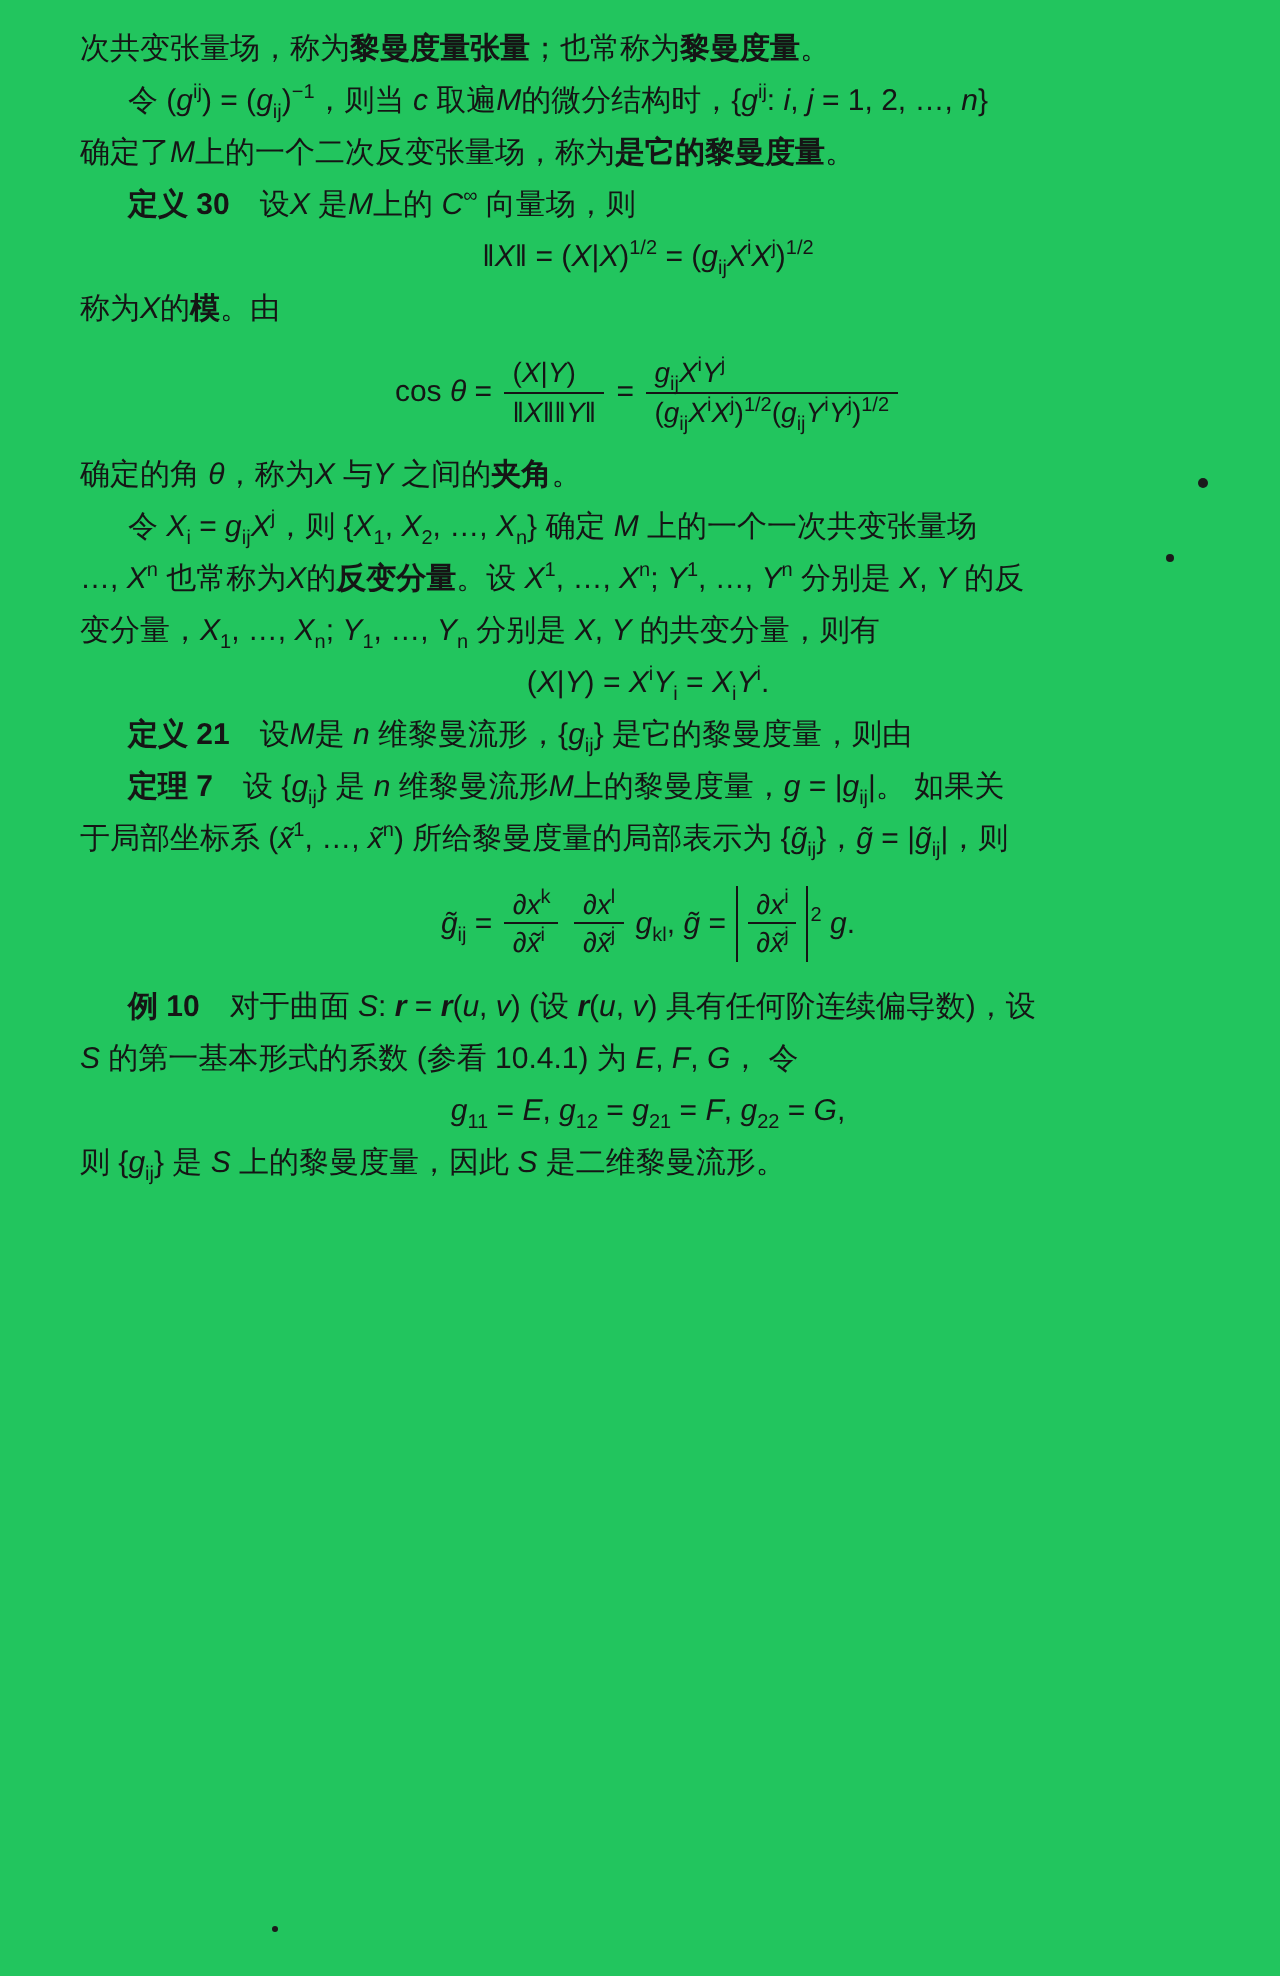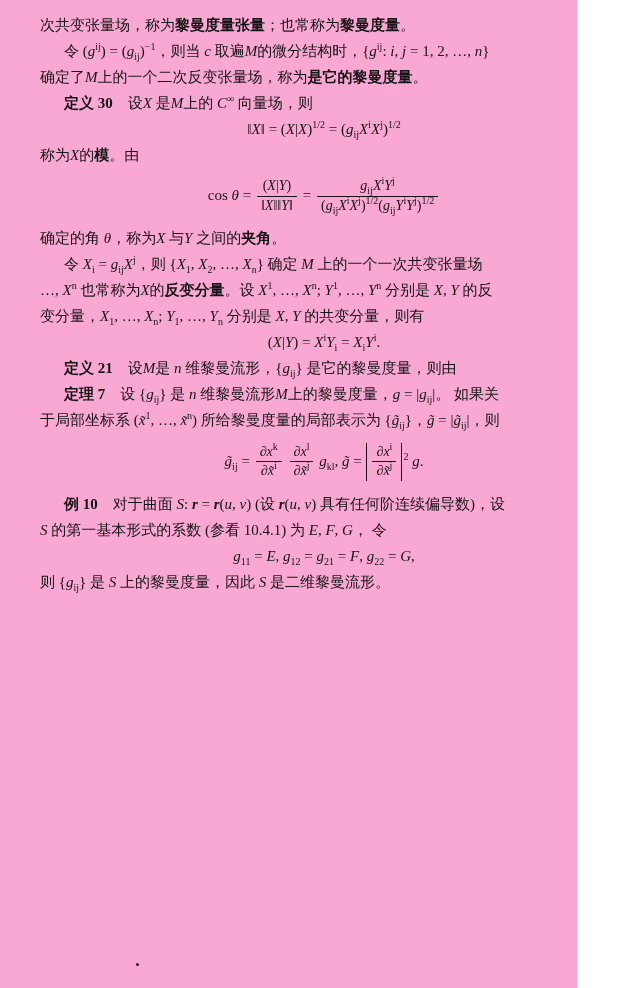--- a/index.html
+++ b/index.html
@@ -1,36 +1,36 @@
 <!DOCTYPE html>
 <html><head>
 <meta charset="utf-8">
 <style>
   html,body{margin:0;padding:0;}
   .page{
     position:relative;
-    width:577px;height:988px;
-    background:#f9a8d4;
+    width:640px;height:988px;
+    background:#22c55e;
     color:#151515;
-    font-family:Liberation Serif, serif;
+    font-family:Liberation Sans, sans-serif;
     overflow:hidden;
   }
   .content{
     position:absolute;left:40px;top:12px;width:568px;
     font-size:15px;line-height:26px;
   }
   .ln{white-space:nowrap;}
   .ind{text-indent:1.6em;}
   .fm{text-align:center;white-space:nowrap;}
   .fm-tall{margin:4px 0;line-height:normal;padding:6px 0;}
   sup,sub{font-size:10px;line-height:0;}
   b{font-weight:bold;}
   i{font-style:italic;}
   .frac{
-    display:inline-block;vertical-align:middle;text-align:center;
+    display:inline-block;vertical-align:middle;text-align:left;
     line-height:1.2;font-size:14px;margin:0 2px;
   }
   .frac .num{display:block;padding:0 4px 1px;border-bottom:1.5px solid #151515;}
   .frac .den{display:block;padding:1px 4px 0;}
   .det{
     display:inline-block;vertical-align:middle;
     border-left:1.5px solid #151515;border-right:1.5px solid #151515;
     padding:1px 3px;margin:0 1px;
   }
   .footer{

